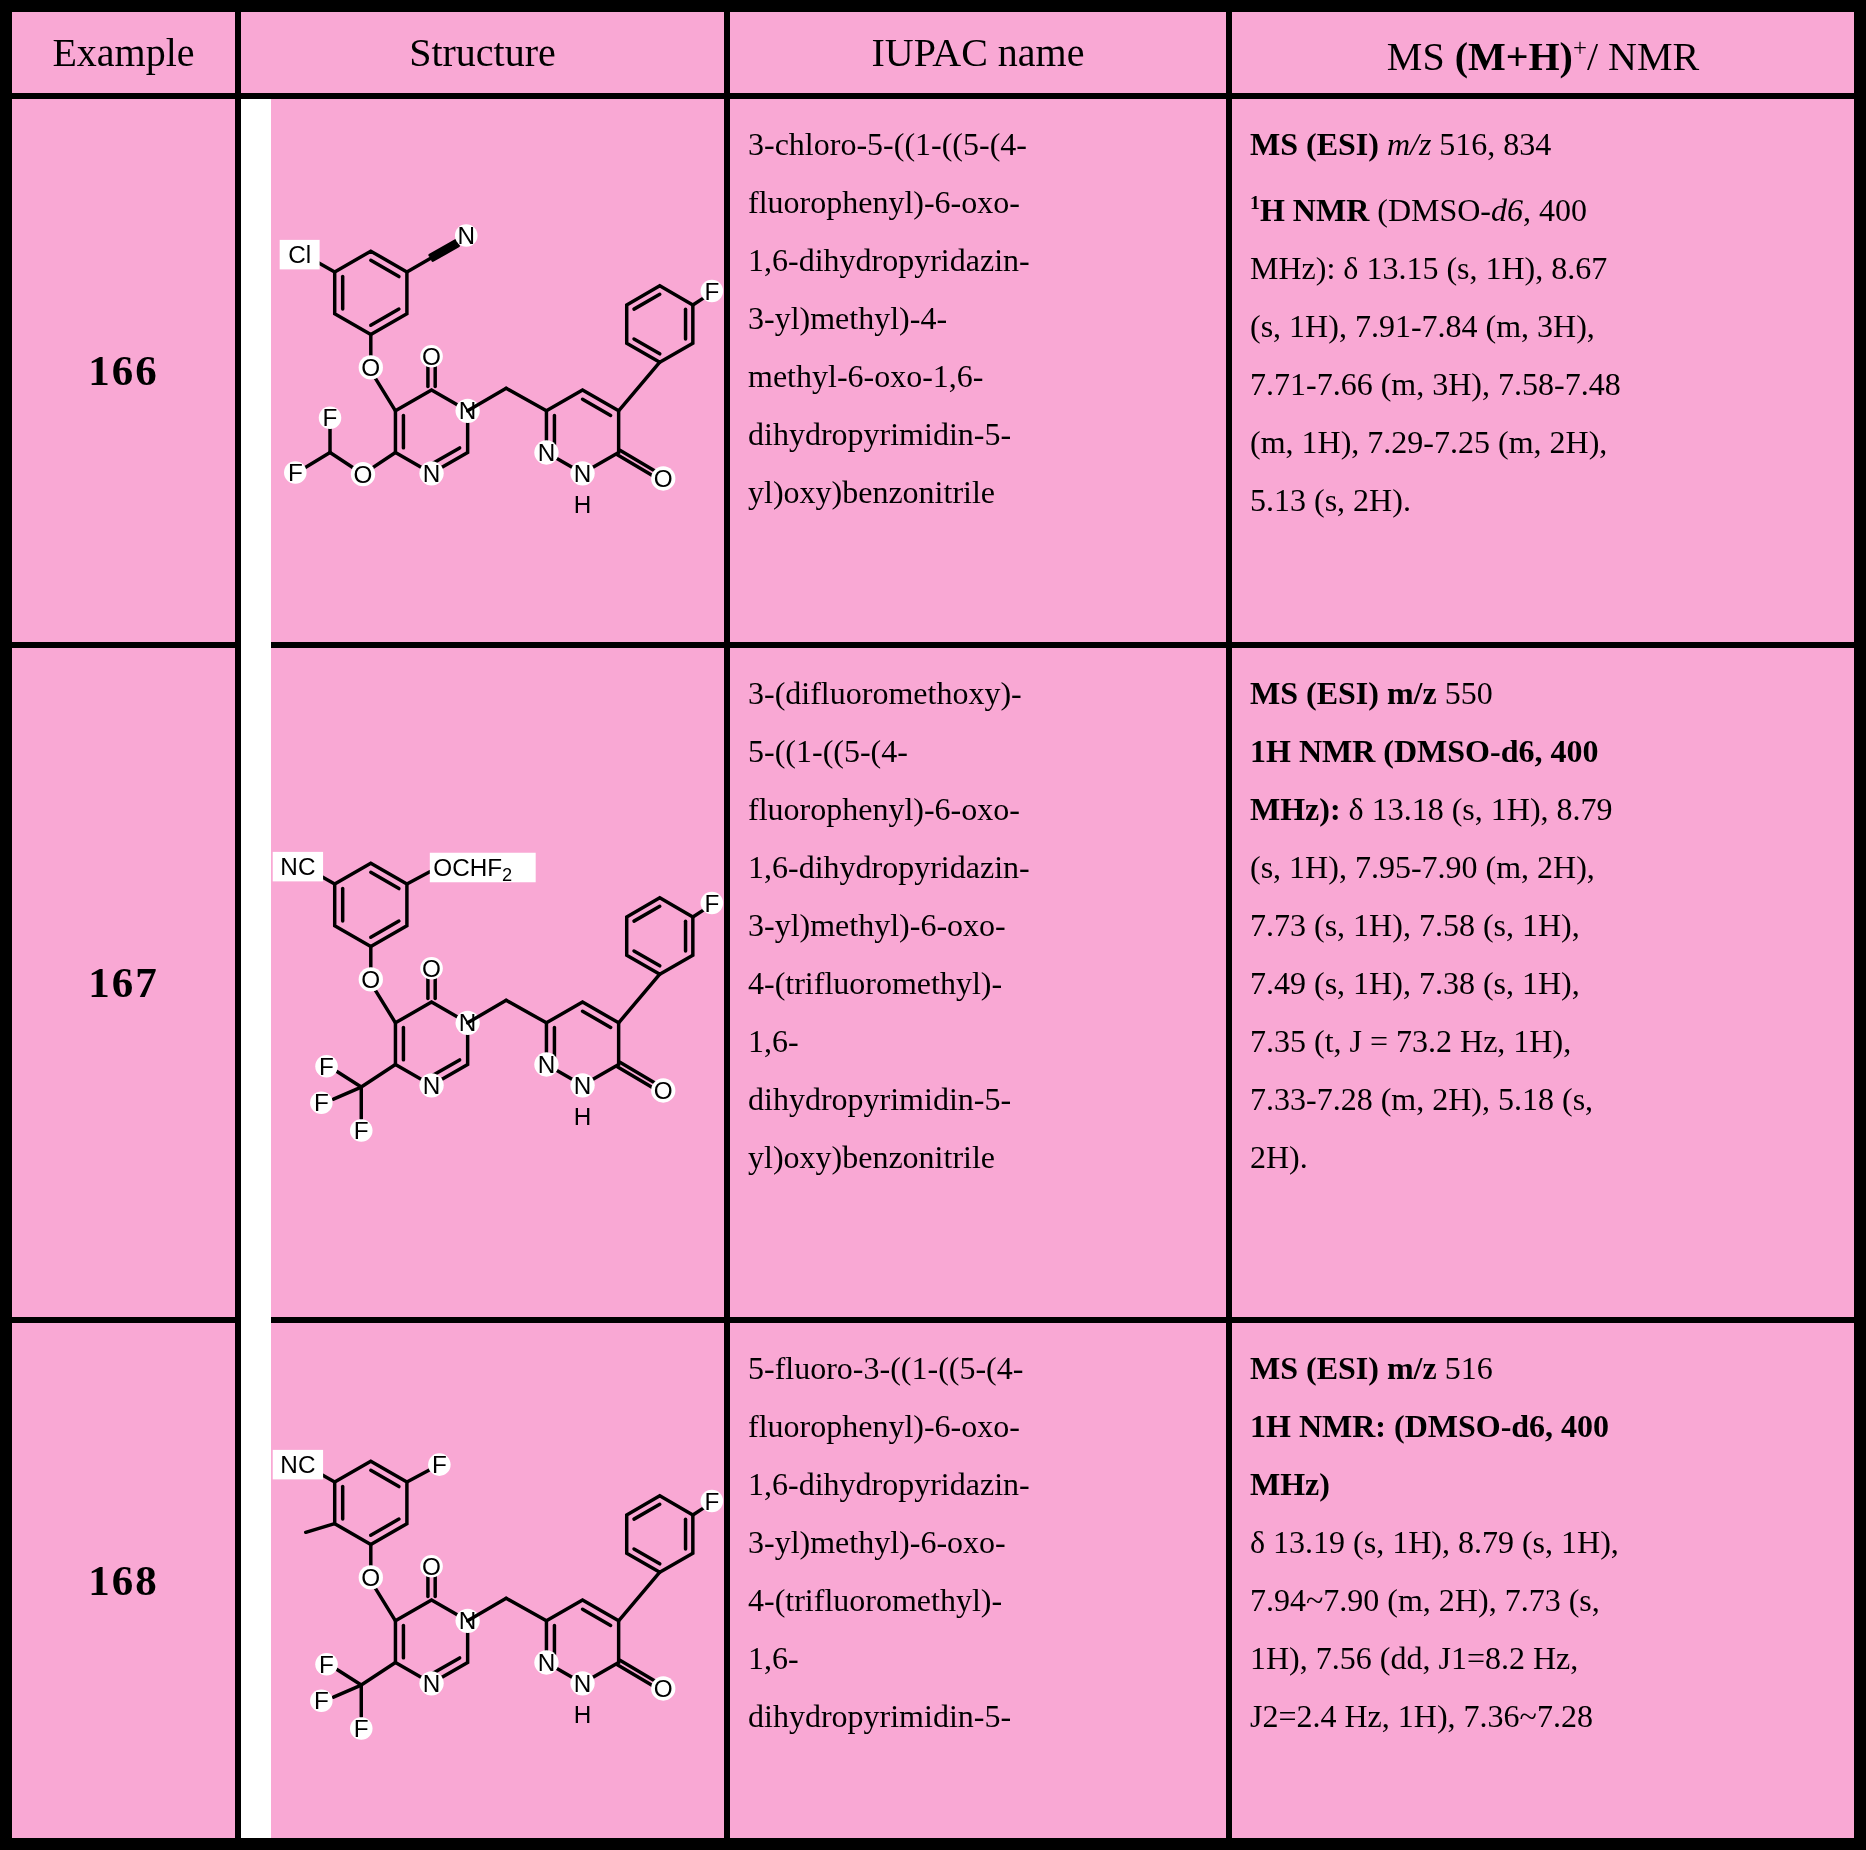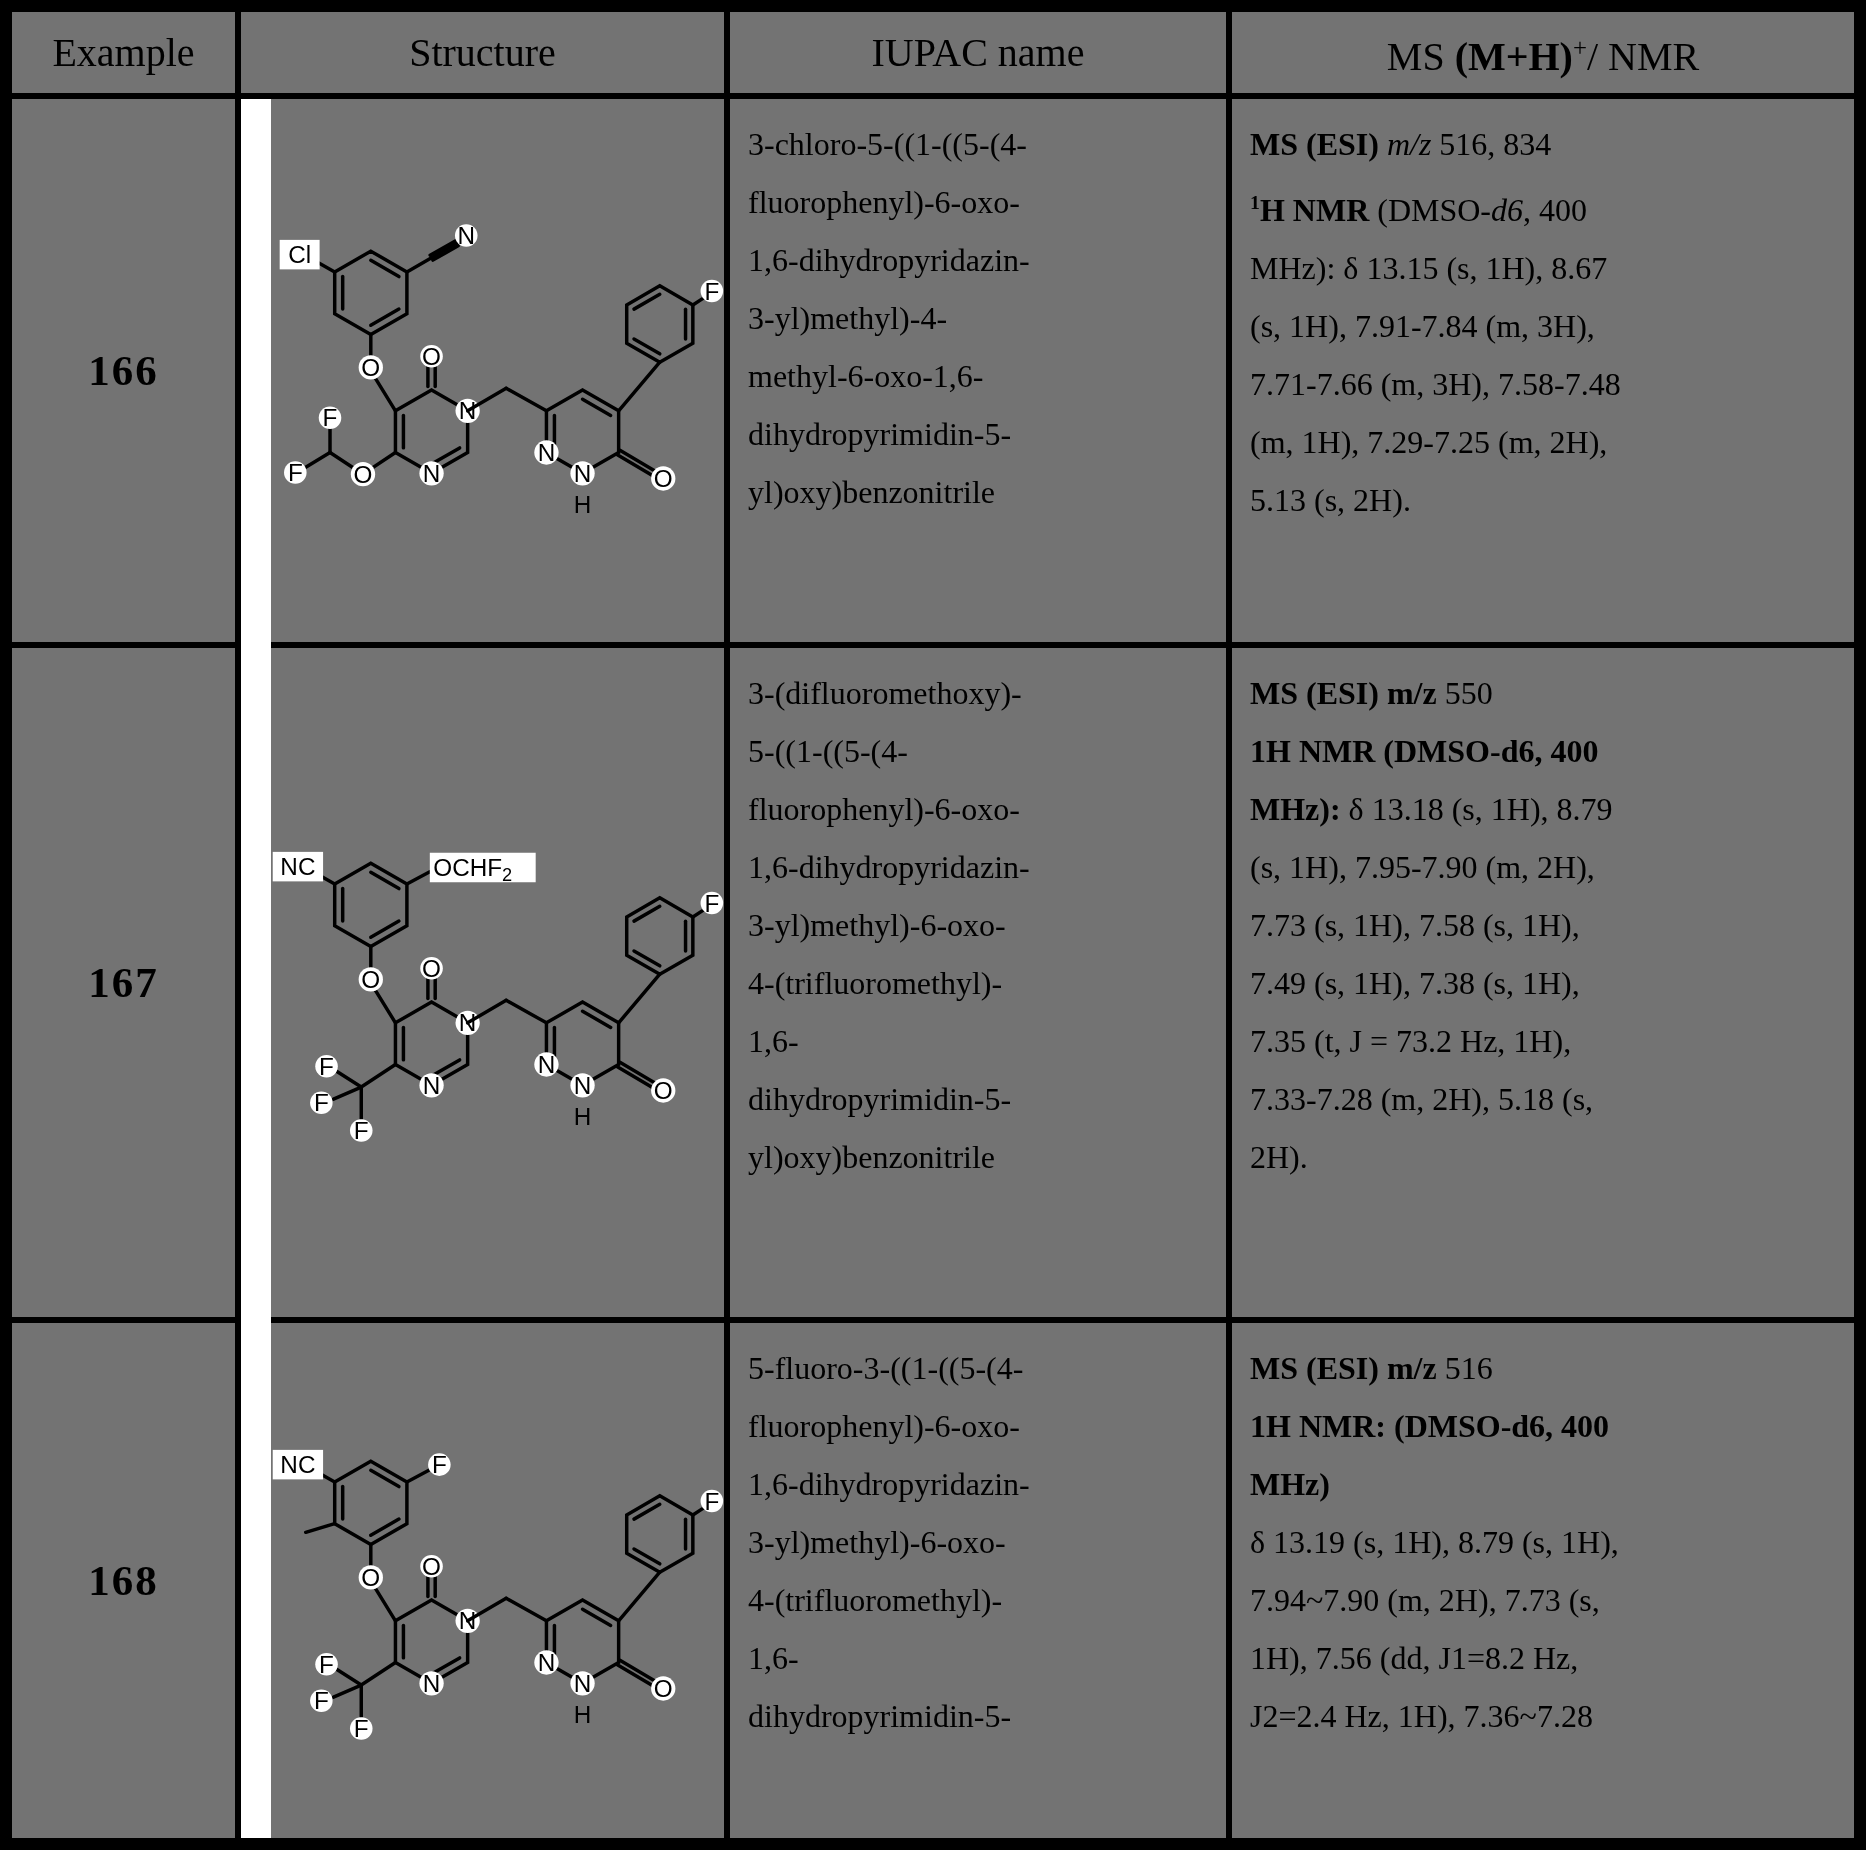--- a/index.html
+++ b/index.html
@@ -1,19 +1,19 @@
 <!DOCTYPE html>
 <html><head>
 <meta charset="utf-8">
 <style>
   html,body{margin:0;padding:0;background:#fff;}
   body{width:1866px;height:1850px;overflow:hidden;color:#000;font-family:"Liberation Serif",serif;}
   .table{box-sizing:border-box;width:1866px;height:1850px;border:12px solid #000;
          display:grid;grid-template-columns:229px 489px 502px 1fr;grid-template-rows:87px 549px 675px 1fr;}
-  .cell{box-sizing:border-box;overflow:hidden;background:#737373;}
+  .cell{box-sizing:border-box;overflow:hidden;background:#f9a8d4;}
   .cr{border-right:6px solid #000;}
   .cb{border-bottom:6px solid #000;}
   .hcell{display:flex;align-items:center;justify-content:center;font-size:40px;}
   .excell{display:flex;align-items:center;justify-content:center;font-size:43px;font-weight:bold;letter-spacing:2px;}
   .stcell{display:flex;align-items:center;justify-content:center;margin-left:30px;}
   .txcell{padding:16px 4px 0 18px;font-size:32px;}
   .tline{line-height:58px;white-space:nowrap;}
   .b{font-weight:bold;}
   .i{font-style:italic;font-family:Liberation Serif, serif;}
   .sup{vertical-align:super;font-size:0.62em;}

